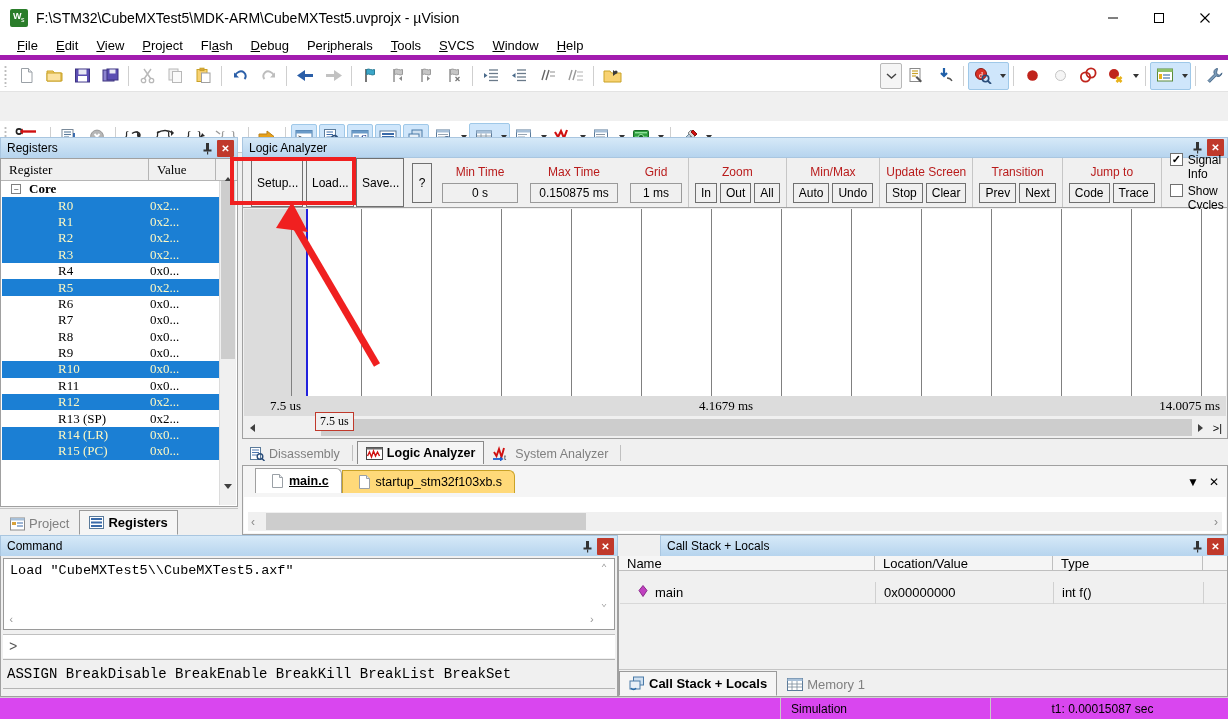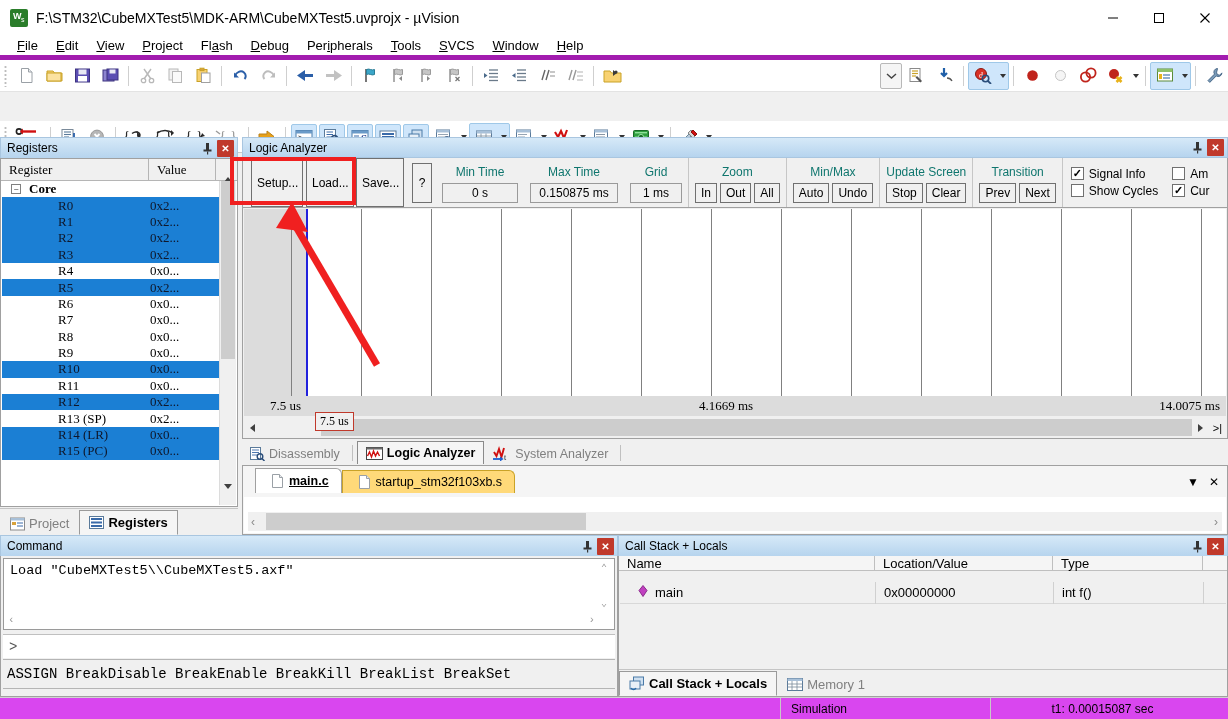--- a/index.html
+++ b/index.html
@@ -105,21 +105,21 @@
     font-size:13px; display:flex; align-items:center; padding-left:8px;
     border-right:1px solid #b5b5b5; background:#f0f0f0;
   }
   .reg-col-name { width:148px; }
   .reg-col-val { width:67px; }
   .reg-scrollhead { width:17px; display:flex; align-items:center; justify-content:center; }
   .sb-up:after { content:""; border-left:4px solid transparent; border-right:4px solid transparent; border-bottom:5px solid #404040; }
   .sb-dn:after { content:""; border-left:4px solid transparent; border-right:4px solid transparent; border-top:5px solid #404040; }
   .reg-rows { position:absolute; left:1px; top:22px; right:18px; bottom:0; overflow:hidden; }
   .reg-row { height:16.4px; display:flex; align-items:center; font-size:13px; position:relative; }
-  .reg-row.sel { background:#1b7fd4; color:#0f172a; }
+  .reg-row.sel { background:#1b7fd4; color:#fef9c3; }
   .reg-row .rname { padding-left:56px; width:148px; white-space:nowrap; }
   .reg-row .rval { width:67px; }
   .reg-row.core .rname { padding-left:27px; font-weight:bold; }
   .tree-box {
     position:absolute; left:9px; top:3px; width:10px; height:10px;
     border:1px solid #808080; background:#fff; font-size:9px;
     line-height:8px; text-align:center; color:#000;
   }
   .reg-vscroll { position:absolute; right:1px; top:22px; width:17px; bottom:1px; background:#f0f0f0;
      border-left:1px solid #dcdcdc; }
@@ -141,21 +141,21 @@
   }
   .la-caption .cap-title { flex:1; }
   .la-panel { position:absolute; left:0; top:21px; right:0; bottom:96px; background:#f0f0f0;
      border:1px solid #a0a0a0; border-top:none; }
 
   .la-toolbar { height:50px; display:flex; align-items:stretch; background:#f0f0f0;
      border-bottom:1px solid #a0a0a0; }
   .la-grp { display:flex; flex-direction:column; justify-content:center;
      border-right:1px solid #c6c6c6; padding:0 6px; }
   .la-grp.nob { border-right:none; }
-  .la-grp-label { font-size:12px; text-align:center; color:#0f766e; height:21px; line-height:21px; }
+  .la-grp-label { font-size:12px; text-align:center; color:#b91c1c; height:21px; line-height:21px; }
   .la-grp-row { display:flex; gap:3px; justify-content:center; }
   .btn {
     border:1px solid #707070; background:#f0f0f0; font-size:12px;
     padding:2px 5px; min-width:20px; text-align:center; color:#000;
     font-family:"Liberation Sans", sans-serif; line-height:14px;
   }
   .field {
     border:1px solid #9a9a9a; background:#f0f0f0; font-size:12px;
     padding:2px 6px; text-align:center; color:#000; min-width:40px;
   }
@@ -227,21 +227,21 @@
   .cmd-out-hs { position:absolute; left:1px; right:16px; bottom:1px; height:16px; background:#fff;
      display:flex; align-items:center; justify-content:space-between; padding:0 3px; color:#9a9a9a; font-size:11px;}
   .cmd-input { position:absolute; left:2px; top:78px; right:2px; height:24px; background:#fff;
      border-top:1px solid #c0c0c0; display:flex; align-items:center;
      font-family:"Liberation Mono", monospace; font-size:14px; padding-left:6px; color:#555; }
   .cmd-help { position:absolute; left:2px; top:103px; right:2px; height:30px; background:#f0f0f0;
      border-top:1px solid #b5b5b5; border-bottom:1px solid #b5b5b5;
      font-family:"Liberation Mono", monospace; font-size:14px;
      display:flex; align-items:center; padding-left:4px; overflow:hidden; white-space:nowrap; }
 
-  .cs-dock { flex:1; position:relative; }
+  .cs-dock { flex:1; position:relative;padding-left:42px; }
   .cs-body { position:absolute; left:0; top:21px; right:0; bottom:0; background:#f0f0f0;
      border:1px solid #a0a0a0; border-top:none; }
   .cs-head { display:flex; height:15px; background:#f5f5f5; border-bottom:1px solid #bfbfbf; }
   .cs-head div { font-size:13px; display:flex; align-items:center; padding-left:8px;
      border-right:1px solid #bfbfbf; }
   .cs-c1 { width:256px; } .cs-c2 { width:178px; } .cs-c3 { width:150px; }
   .cs-rows { position:absolute; left:1px; top:26px; right:1px; height:24px; }
   .cs-row { display:flex; height:22px; align-items:center; font-size:13px; background:#f0f0f0;
      border-bottom:1px solid #d8d8d8; }
   .cs-row .c { border-right:1px solid #d0d0d0; height:22px; display:flex; align-items:center; padding-left:8px;}
@@ -942,20 +942,27 @@
           <div class="la-grp-row">
             <button class="btn">Stop</button>
             <button class="btn">Clear</button>
           </div>
         </div>
         <div class="la-grp">
           <div class="la-grp-label">Transition</div>
           <div class="la-grp-row">
             <button class="btn">Prev</button>
             <button class="btn">Next</button>
+          </div>
+        </div>
+        <div class="la-grp">
+          <div class="la-grp-label">Jump to</div>
+          <div class="la-grp-row">
+            <button class="btn">Code</button>
+            <button class="btn">Trace</button>
           </div>
         </div>
 
         <div class="chk-grp">
           <div class="chk-row">
             <span class="cbox on"></span>
             <span>Signal Info</span>
           </div>
           <div class="chk-row">
             <span class="cbox"></span>
@@ -988,21 +995,21 @@
         <div class="gridline" style="left:677px"></div>
         <div class="gridline" style="left:747px"></div>
         <div class="gridline" style="left:817px"></div>
         <div class="gridline" style="left:887px"></div>
         <div class="gridline" style="left:957px"></div>
         <div class="cursorline" style="left:62px"></div>
       </div>
 
       <div class="la-axis">
         <span style="left:26px">7.5 us</span>
-        <span style="left:455px">4.1669 ms</span>
+        <span style="left:455px">4.1679 ms</span>
         <span style="right:6px">14.0075 ms</span>
       </div>
       <div class="tooltip-box" style="left:72px;top:254px;">7.5 us</div>
 
       <div class="la-hscroll">
         <div class="hs-btn hs-left"></div>
         <div class="hs-track">
           <div class="hs-thumb"></div>
         </div>
         <div class="hs-btn hs-right"></div>

